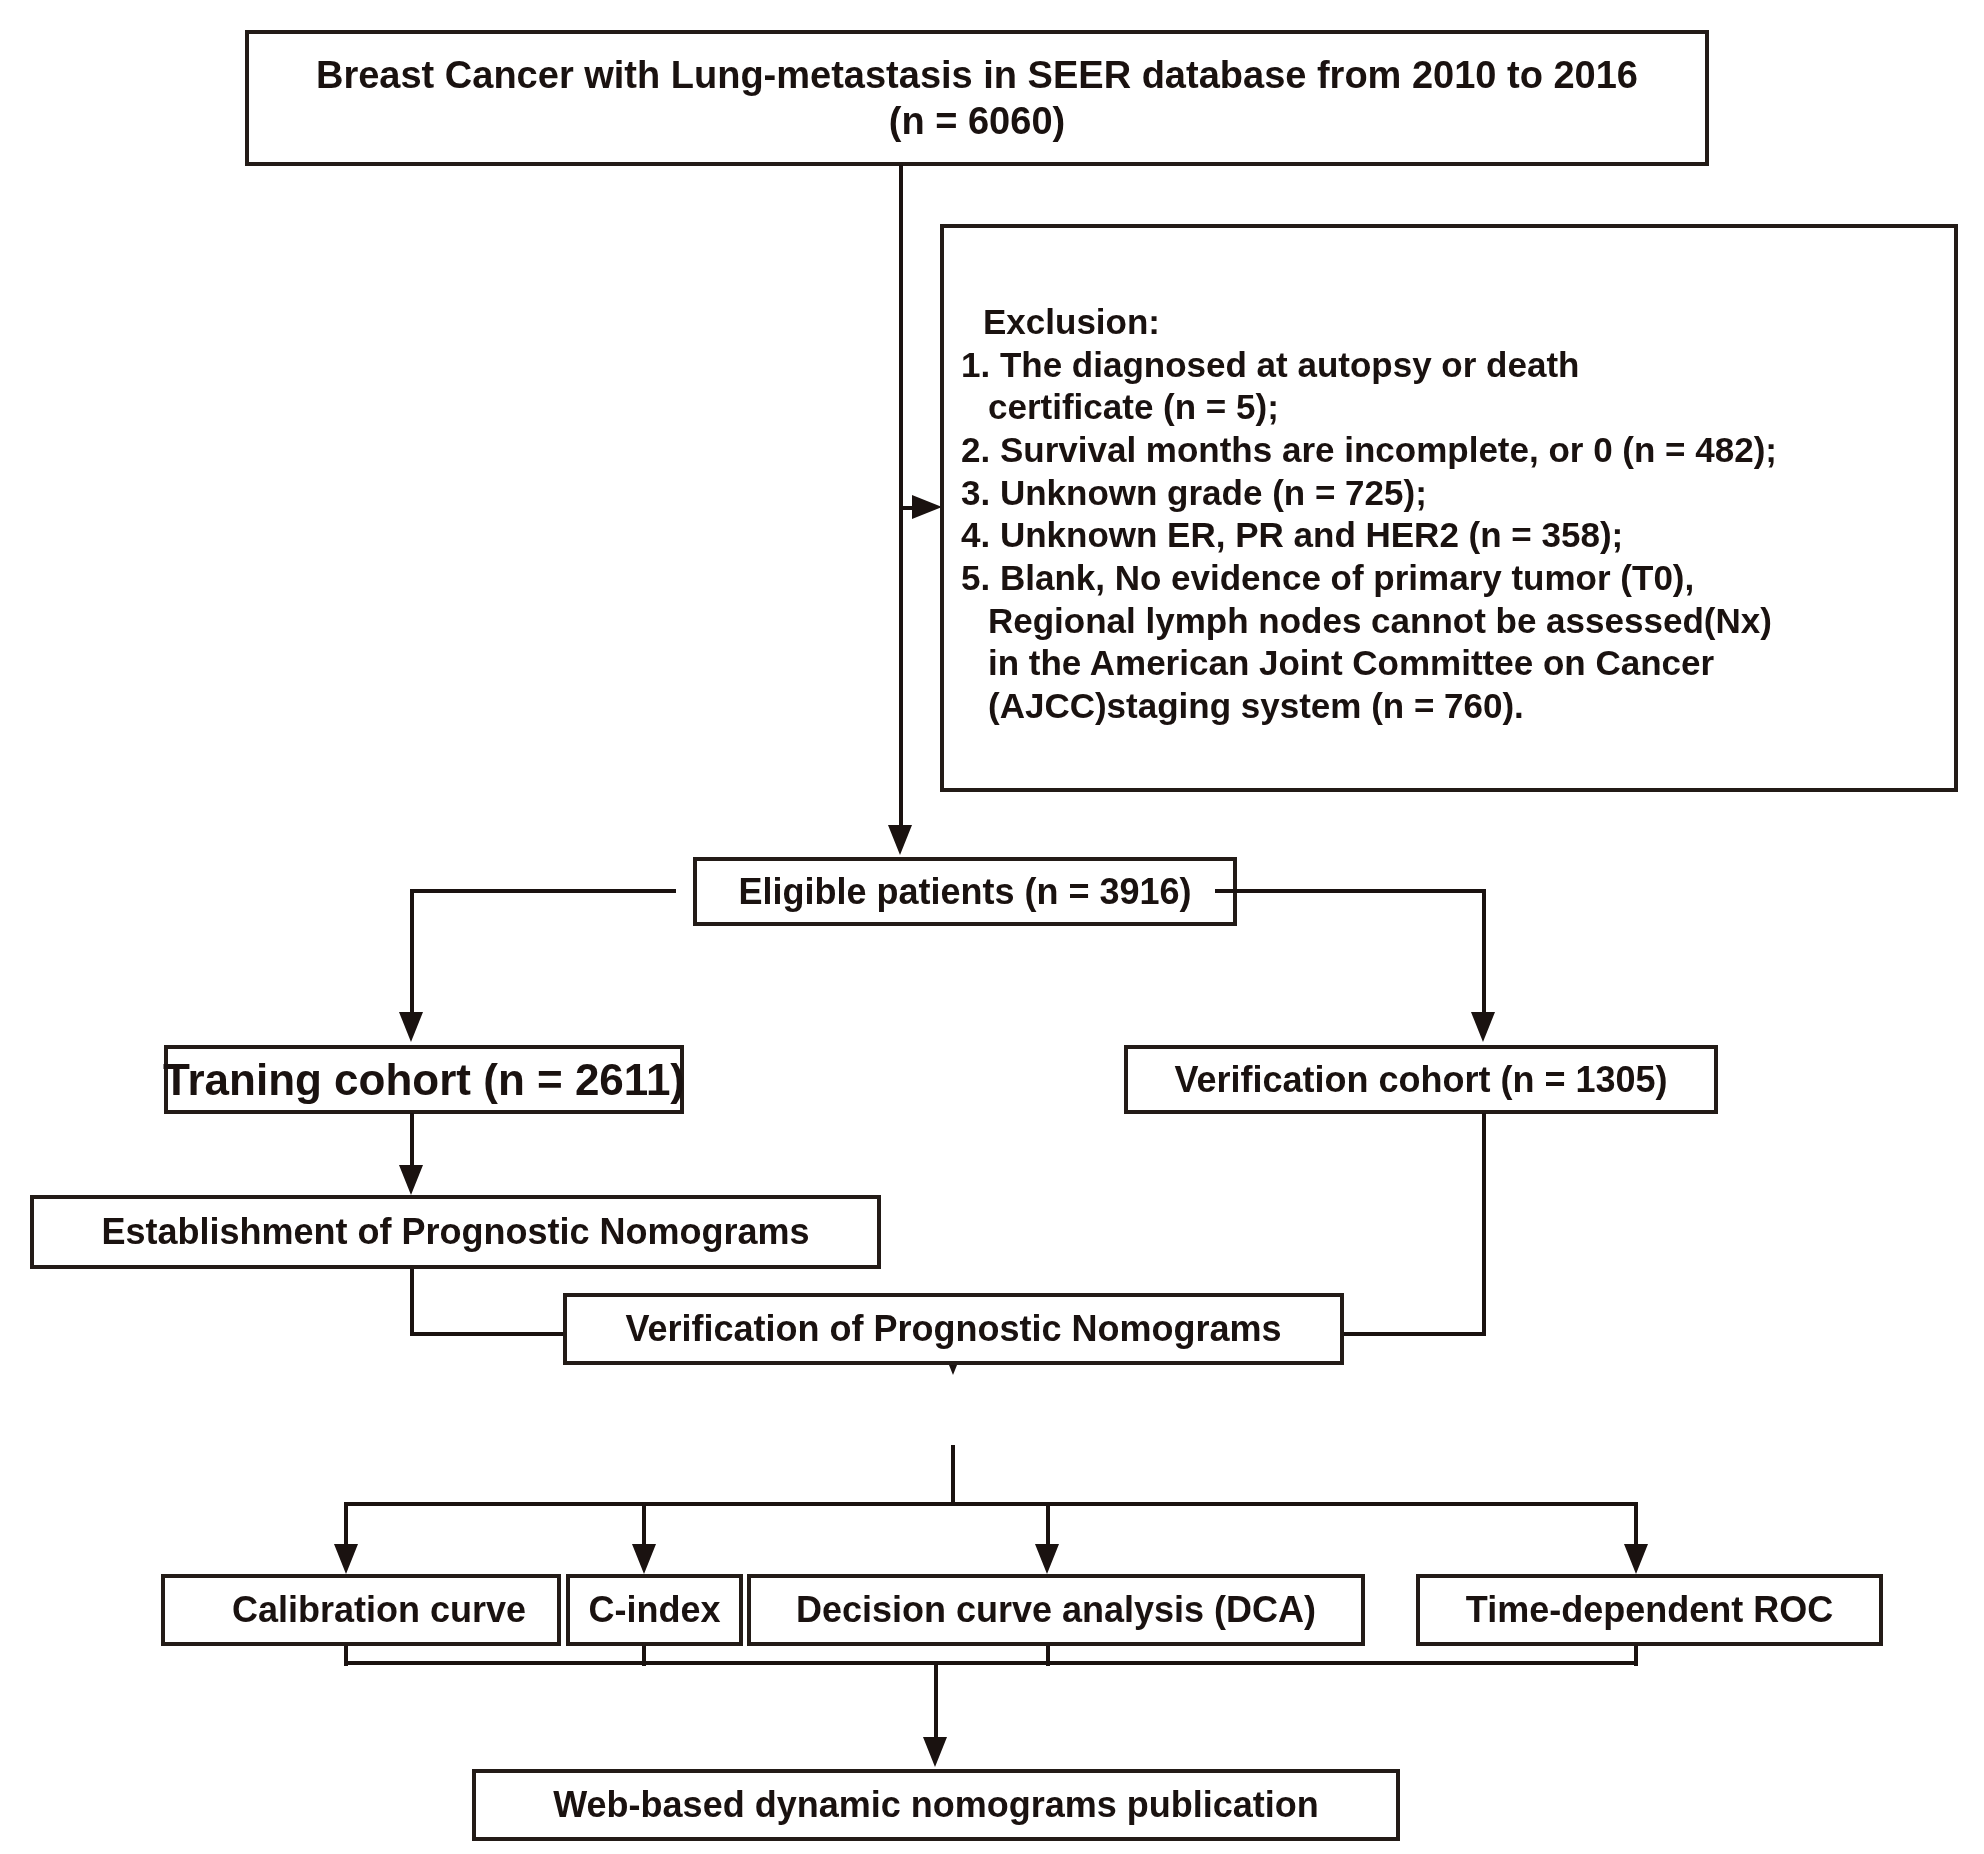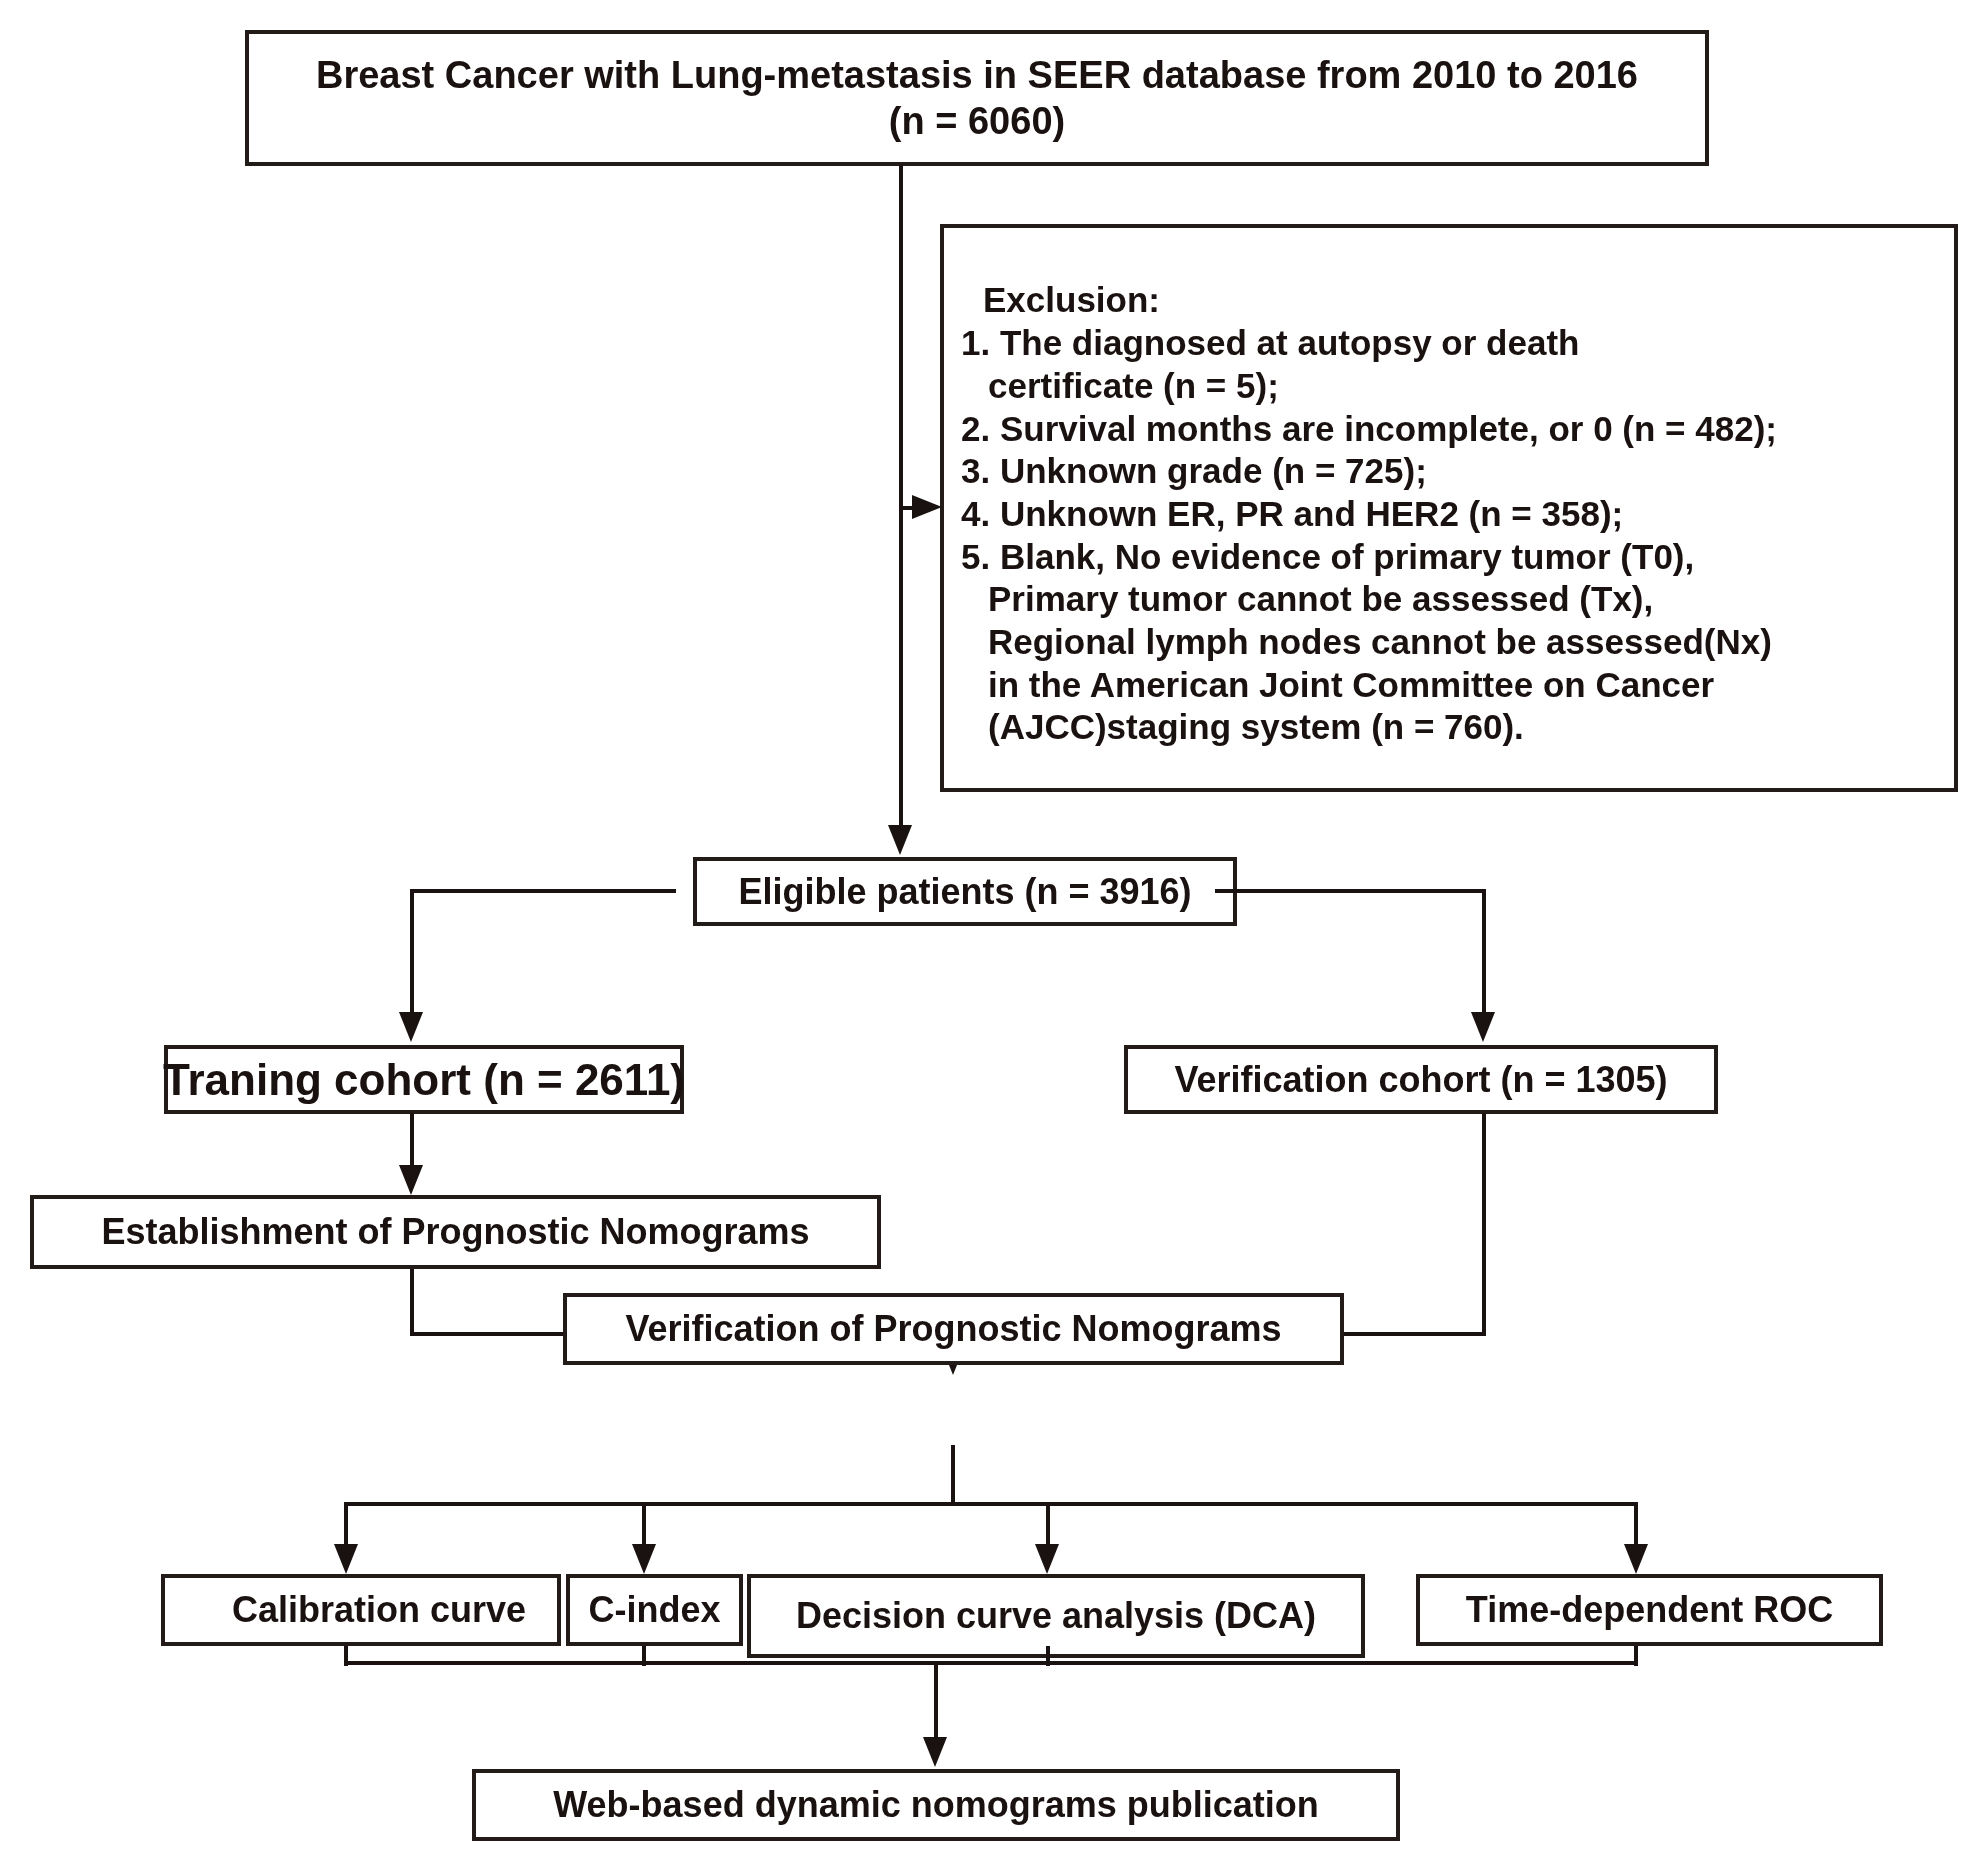--- a/index.html
+++ b/index.html
@@ -65,21 +65,21 @@
   
   #box-source      { left:245px;  top:30px;   width:1464px; height:136px; font-size:38px; }
   #box-exclusion   { left:940px; top:224px;  width:1018px; height:568px; font-size:35px; padding:12.5px 0 0 17px; }
   #box-eligible    { left:673px; top:857px; width:544px; height:69px; font-size:36px;margin-left:20px; }
   #box-training    { left:164px;  top:1045px; width:520px; height:69px; font-size:44px; }
   #box-verifcoh    { left:1124px; top:1045px; width:594px; height:69px; font-size:36px; }
   #box-establish   { left:30px;   top:1195px; width:851px; height:74px; font-size:36px; }
   #box-verifnomo   { left:563px; top:1293px; width:781px; height:72px; font-size:36px; }
   #box-calib       { left:161px;  top:1574px; width:400px;  height:72px; font-size:36px;padding-left:36px; }
   #box-cindex      { left:566px; top:1574px; width:177px;  height:72px; font-size:36px; }
-  #box-dca         { left:747px; top:1574px; width:618px; height:84px; font-size:36px; }
+  #box-dca         { left:747px; top:1574px; width:618px; height:72px; font-size:36px; }
   #box-roc         { left:1416px; top:1574px; width:467px;  height:72px; font-size:36px; }
   #box-web         { left:472px;  top:1769px; width:928px; height:72px; font-size:36px; }
 
   
   .excl-head { display:block;margin-left:22px; }
   .excl-item { display:block; }
   .excl-cont { display:block; padding-left:27px; }
 </style>
 </head>
 <body>
@@ -98,21 +98,20 @@
   <div class="arrow-right" style="left:912px; top:495px;"></div>
 
   <div class="box left-align" id="box-exclusion">
     <span class="excl-head">Exclusion:</span>
     <span class="excl-item">1. The diagnosed at autopsy or death</span>
     <span class="excl-cont">certificate (n = 5);</span>
     <span class="excl-item">2. Survival months are incomplete, or 0 (n = 482);</span>
     <span class="excl-item">3. Unknown grade (n = 725);</span>
     <span class="excl-item">4. Unknown ER, PR and HER2 (n = 358);</span>
     <span class="excl-item">5. Blank, No evidence of primary tumor (T0),</span>
-    <span class="excl-cont">Primary tumor cannot be assessed (Tx),</span>
     <span class="excl-cont">Regional lymph nodes cannot be assessed(Nx)</span>
     <span class="excl-cont">in the American Joint Committee on Cancer</span>
     <span class="excl-cont">(AJCC)staging system (n = 760).</span>
   </div>
 
   <div class="box" id="box-eligible">
     <span class="line">Eligible patients (n = 3916)</span>
   </div>
 
   <div class="hline" style="left:410px; top:889px; width:266px;"></div>

